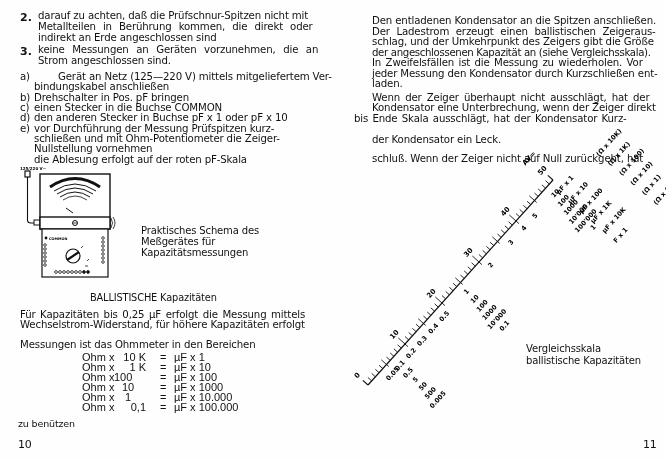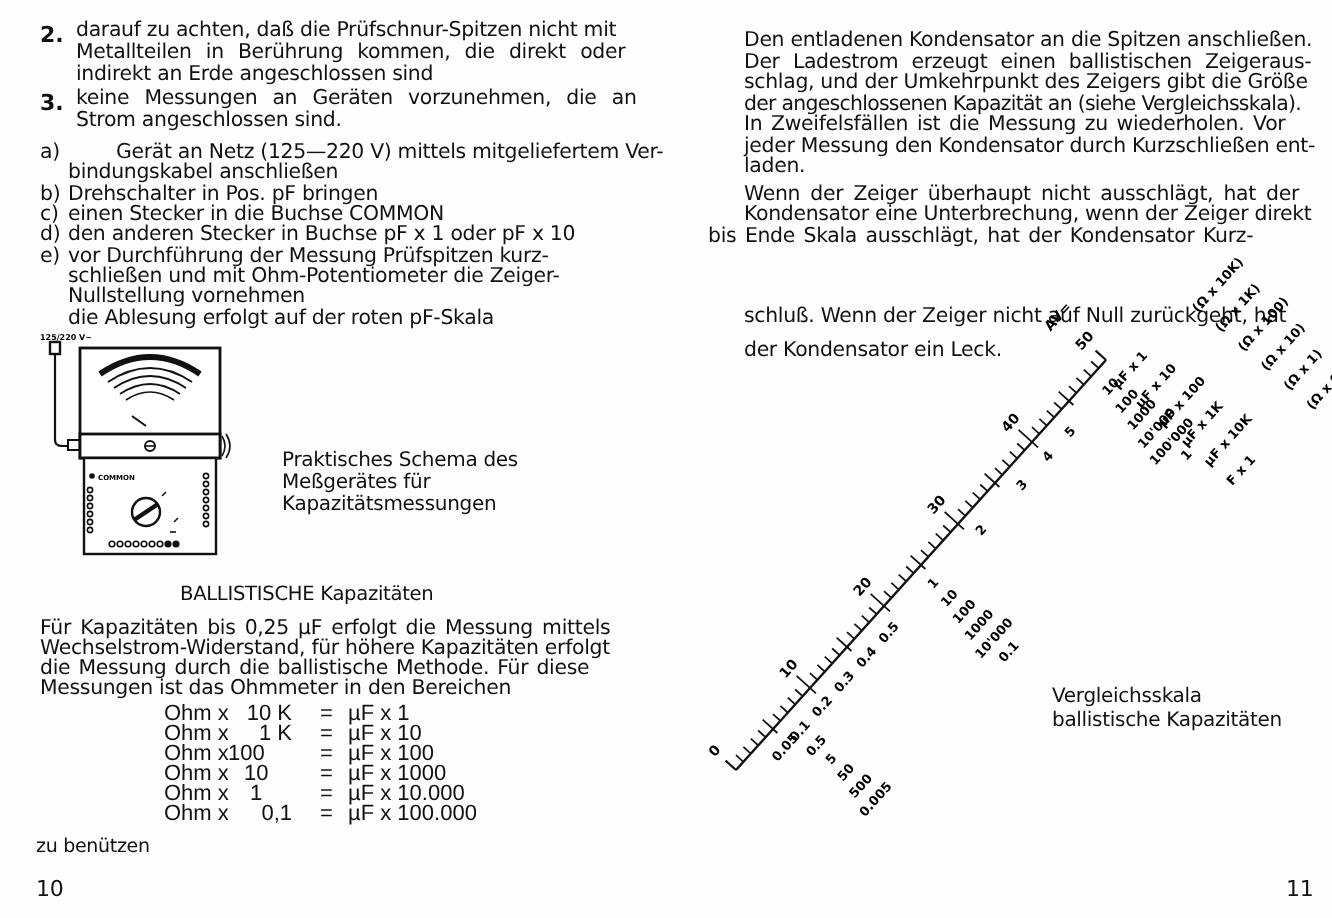--- a/index.html
+++ b/index.html
@@ -101,21 +101,20 @@
   </svg>
 
   <div class="t" style="left:141px;top:226px;font-size:10px;">Praktisches Schema des</div>
   <div class="t" style="left:141px;top:237px;font-size:10px;">Meßgerätes für</div>
   <div class="t" style="left:141px;top:248px;font-size:10px;">Kapazitätsmessungen</div>
 
   <div class="t b" style="left:90px;top:293px;font-size:9.8px;">BALLISTISCHE Kapazitäten</div>
 
   <div class="t" style="left:20px;top:310px;word-spacing:1.5px;">Für Kapazitäten bis 0,25 µF erfolgt die Messung mittels</div>
   <div class="t" style="left:20px;top:320px;">Wechselstrom-Widerstand, für höhere Kapazitäten erfolgt</div>
-  <div class="t" style="left:20px;top:330px;word-spacing:1px;">die Messung durch die ballistische Methode. Für diese</div>
   <div class="t" style="left:20px;top:340px;">Messungen ist das Ohmmeter in den Bereichen</div>
 
   <div>
     <div class="ohm" style="top:352px;"><span class="c1">Ohm x</span><span class="c2">10 K</span><span class="c3">=</span><span>µF x 1</span></div>
     <div class="ohm" style="top:362px;"><span class="c1">Ohm x</span><span class="c2">1 K</span><span class="c3">=</span><span>µF x 10</span></div>
     <div class="ohm" style="top:372px;"><span class="c1">Ohm x</span><span class="c2" style="text-align:left;padding-left:4px;width:32px;">100</span><span class="c3">=</span><span>µF x 100</span></div>
     <div class="ohm" style="top:382px;"><span class="c1">Ohm x</span><span class="c2" style="text-align:left;padding-left:12px;width:24px;">10</span><span class="c3">=</span><span>µF x 1000</span></div>
     <div class="ohm" style="top:392px;"><span class="c1">Ohm x</span><span class="c2" style="text-align:left;padding-left:15px;width:21px;">1</span><span class="c3">=</span><span>µF x 10.000</span></div>
     <div class="ohm" style="top:402px;"><span class="c1">Ohm x</span><span class="c2">0,1</span><span class="c3">=</span><span>µF x 100.000</span></div>
   </div>
@@ -132,21 +131,21 @@
   <div class="t" style="left:39px;top:37px;">schlag, und der Umkehrpunkt des Zeigers gibt die Größe</div>
   <div class="t" style="left:39px;top:48px;letter-spacing:-0.35px;">der angeschlossenen Kapazität an (siehe Vergleichsskala).</div>
   <div class="t" style="left:39px;top:58px;word-spacing:1.3px;">In Zweifelsfällen ist die Messung zu wiederholen. Vor</div>
   <div class="t" style="left:39px;top:69px;">jeder Messung den Kondensator durch Kurzschließen ent-</div>
   <div class="t" style="left:39px;top:79px;">laden.</div>
 
   <div class="t" style="left:39px;top:93px;word-spacing:2px;">Wenn der Zeiger überhaupt nicht ausschlägt, hat der</div>
   <div class="t" style="left:39px;top:103px;">Kondensator eine Unterbrechung, wenn der Zeiger direkt</div>
   <div class="t" style="left:21px;top:114px;word-spacing:1.2px;">bis Ende Skala ausschlägt, hat der Kondensator Kurz-</div>
   <div class="t" style="left:39px;top:138px;margin-top:16px;">schluß. Wenn der Zeiger nicht auf Null zurückgeht, hat</div>
-  <div class="t" style="left:39px;top:135px;margin-top:36px;">der Kondensator ein Leck.</div>
+  <div class="t" style="left:39px;top:135px;">der Kondensator ein Leck.</div>
 
   <svg id="scale-svg" style="position:absolute;left:0;top:0;" width="333" height="459">
       <line x1="35" y1="385" x2="220" y2="180" stroke="#111" stroke-width="1.2"></line>
       <line x1="35" y1="385" x2="29.803248177159436" y2="380.31024835499755" stroke="#111" stroke-width="1.1"></line>
       <line x1="220" y1="180" x2="214.80324817715945" y2="175.31024835499753" stroke="#111" stroke-width="1.1"></line>
       <line x1="38.7" y1="380.9" x2="34.988034412256745" y2="377.5501773964268" stroke="#111" stroke-width="0.9"></line>
       <line x1="42.4" y1="376.8" x2="38.68803441225674" y2="373.45017739642685" stroke="#111" stroke-width="0.9"></line>
       <line x1="46.1" y1="372.7" x2="42.388034412256744" y2="369.35017739642683" stroke="#111" stroke-width="0.9"></line>
       <line x1="49.8" y1="368.6" x2="46.08803441225674" y2="365.25017739642686" stroke="#111" stroke-width="0.9"></line>
       <line x1="55.727179352645955" y1="366.50989356214393" x2="48.30324817715943" y2="359.81024835499755" stroke="#111" stroke-width="0.9"></line>

